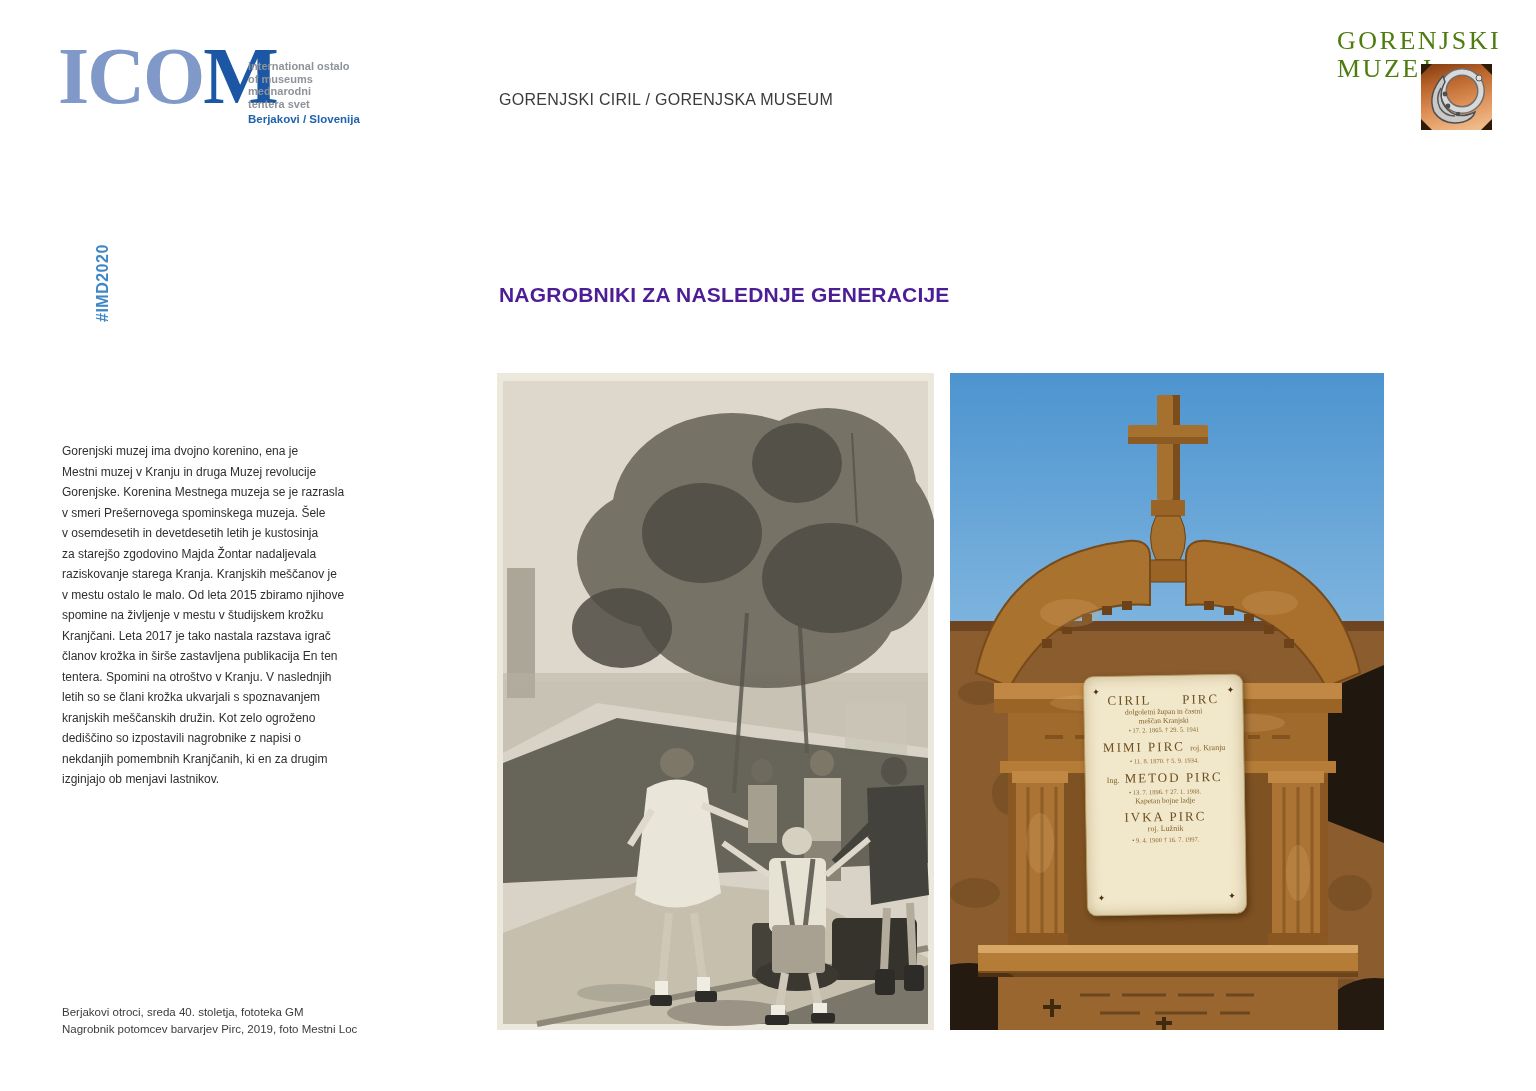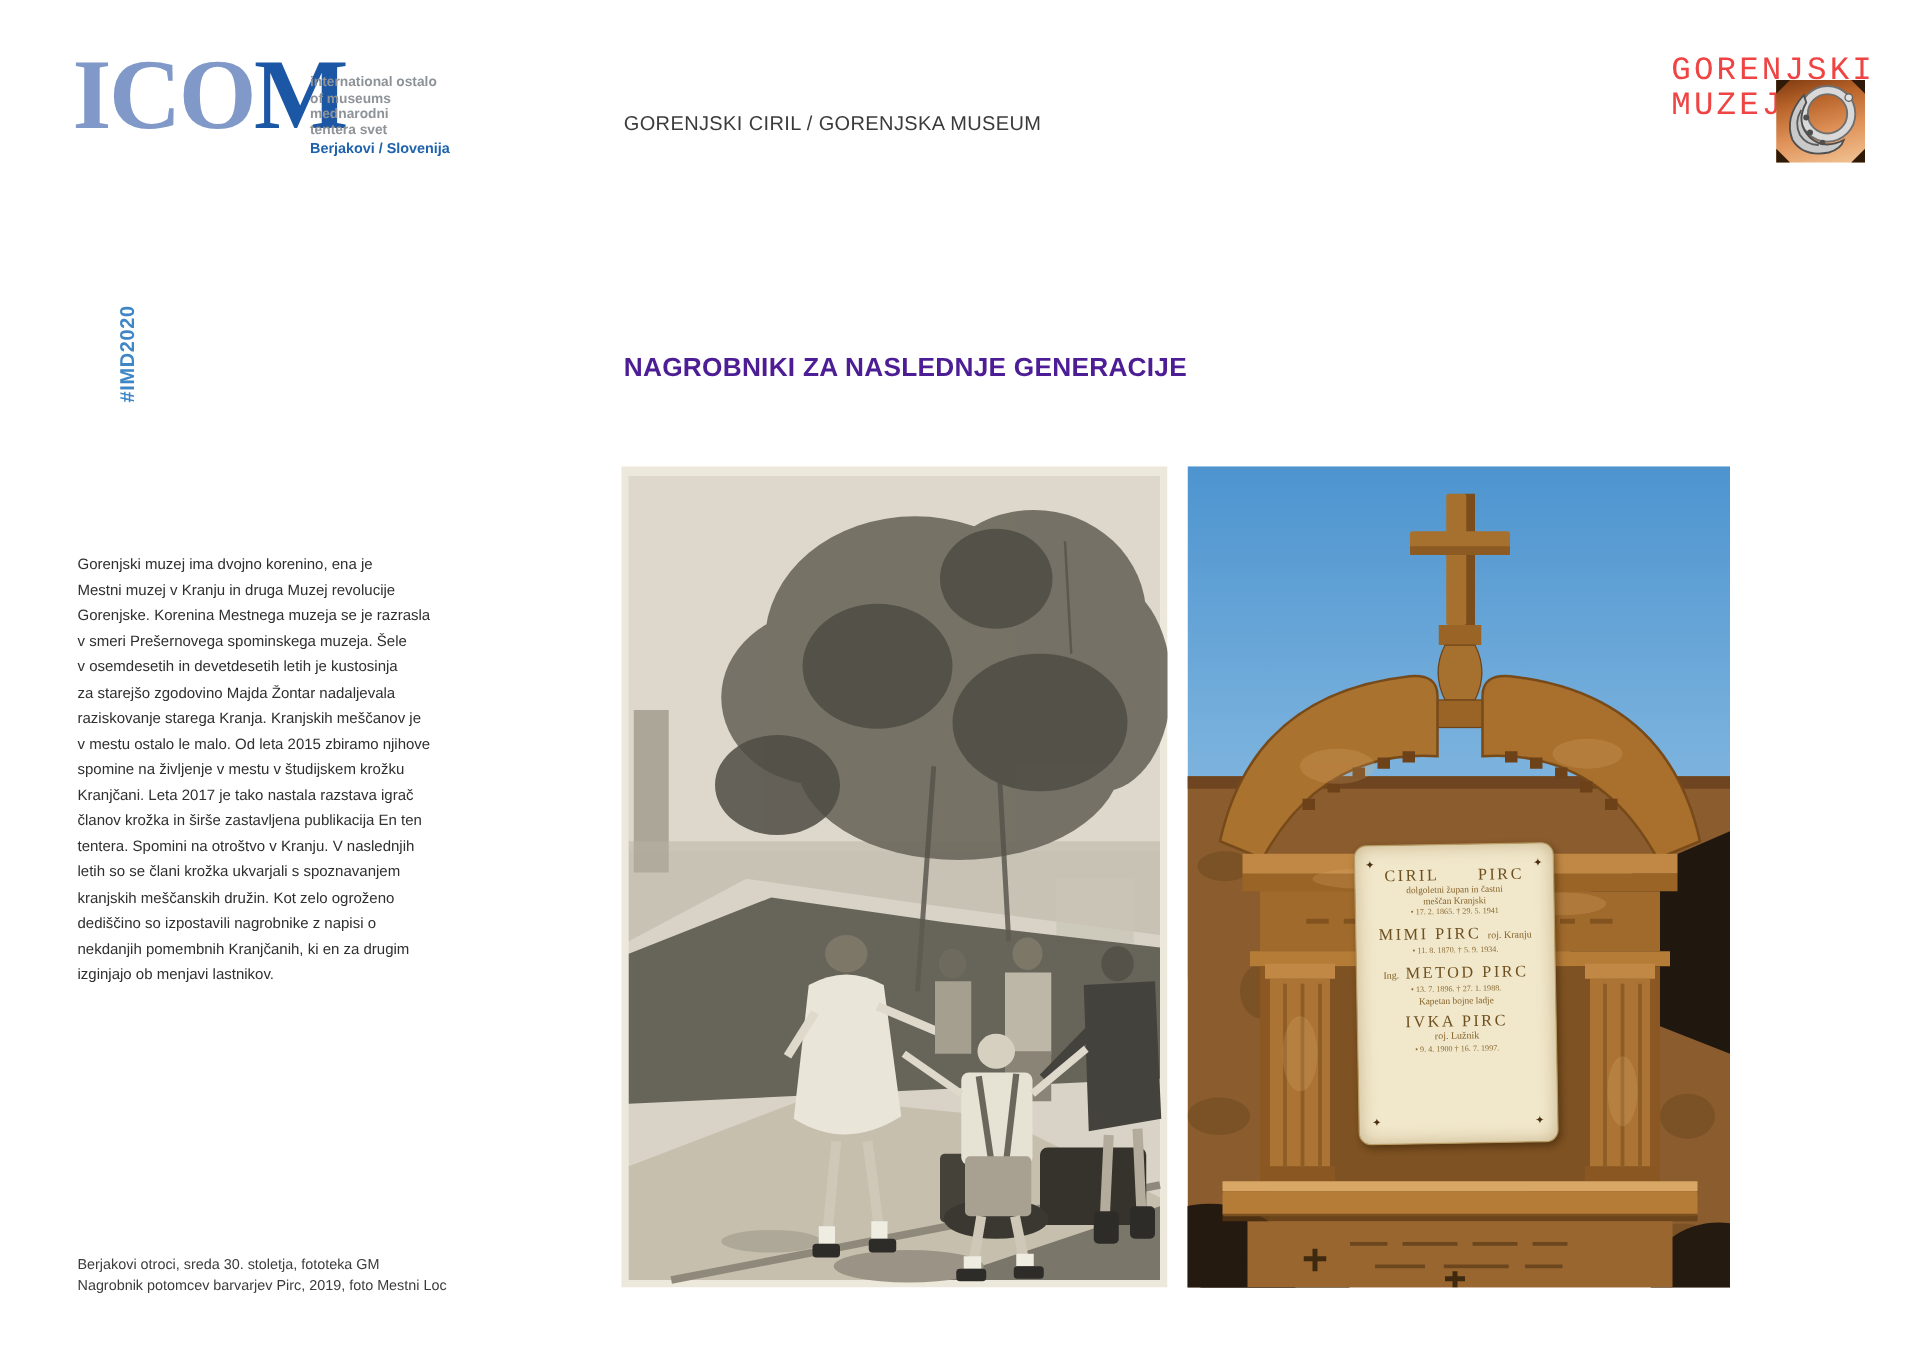--- a/index.html
+++ b/index.html
@@ -6,21 +6,21 @@
   body{width:1536px;height:1091px;background:#ffffff;font-family:"Liberation Sans",sans-serif;position:relative;overflow:hidden;}
   #page{position:absolute;inset:0;background:#ffffff;}
 
   
   .icom-logo{position:absolute;left:58px;top:36px;font-family:"Liberation Serif",serif;font-size:80px;line-height:1;letter-spacing:-2px;font-weight:bold;}
   .icom-ico{color:#8099c8;text-align:center;}
   .icom-m{color:#1c57a5;}
   .icom-sub{position:absolute;left:248px;top:60px;font-size:11px;line-height:12.5px;color:#8e9398;font-weight:bold;}
   .icom-country{color:#1f63ad;font-weight:bold;font-size:11.5px;margin-top:3px;}
   .center-title{position:absolute;left:499px;top:91px;font-size:16px;color:#3b3b3b;letter-spacing:.3px;}
-  .museum-logo{position:absolute;left:1337px;top:42px;font-size:26px;line-height:28px;letter-spacing:2.5px;color:#ef4444;font-weight:500;font-family:Liberation Mono, monospace;}
+  .museum-logo{position:absolute;left:1337px;top:27px;font-size:26px;line-height:28px;letter-spacing:2.5px;color:#4d7c0f;font-weight:500;font-family:Liberation Serif, serif;}
   .museum-square{position:absolute;left:1421px;top:64px;width:71px;height:66px;background:linear-gradient(165deg,#7e3a10 0%,#b9642a 28%,#e0935a 62%,#f2c496 100%);}
   .corner{position:absolute;width:0;height:0;}
   .corner.tl{left:0;top:0;border-top:11px solid #2e1a06;border-right:11px solid transparent;}
   .corner.tr{right:0;top:0;border-top:11px solid #2e1a06;border-left:11px solid transparent;}
   .corner.bl{left:0;bottom:0;border-bottom:11px solid #2e1a06;border-right:11px solid transparent;}
   .corner.br{right:0;bottom:0;border-bottom:11px solid #2e1a06;border-left:11px solid transparent;}
 
   
   .hashtag{position:absolute;left:94px;top:230px;height:92px;writing-mode:vertical-rl;transform:rotate(180deg);font-size:16px;font-weight:bold;letter-spacing:.5px;color:#3e86c6;}
 
@@ -101,21 +101,21 @@
 Kranjčani. Leta 2017 je tako nastala razstava igrač
 članov krožka in širše zastavljena publikacija En ten
 tentera. Spomini na otroštvo v Kranju. V naslednjih
 letih so se člani krožka ukvarjali s spoznavanjem
 kranjskih meščanskih družin. Kot zelo ogroženo
 dediščino so izpostavili nagrobnike z napisi o
 nekdanjih pomembnih Kranjčanih, ki en za drugim
 izginjajo ob menjavi lastnikov.</div>
 
   <div class="captions">
-    <div>Berjakovi otroci, sreda 30. stoletja, fototeka GM</div>
+    <div>Berjakovi otroci, sreda 40. stoletja, fototeka GM</div>
     <div>Nagrobnik potomcev barvarjev Pirc, 2019, foto Mestni Loc</div>
   </div>
 
   <div class="photo photo-left">
     <svg viewBox="0 0 437 657" preserveAspectRatio="none">
       <rect width="437" height="657" fill="#ece8dc"></rect>
       <rect x="6" y="8" width="425" height="643" fill="#d8d3c6"></rect>
       <rect x="6" y="8" width="425" height="300" fill="#ddd8cb"></rect>
       <rect x="10" y="195" width="28" height="130" fill="#a09a8c" opacity="0.8"></rect>
       <polygon points="6,380 100,330 240,350 431,375 431,300 6,300" fill="#b7b2a3" opacity="0.5"></polygon>

